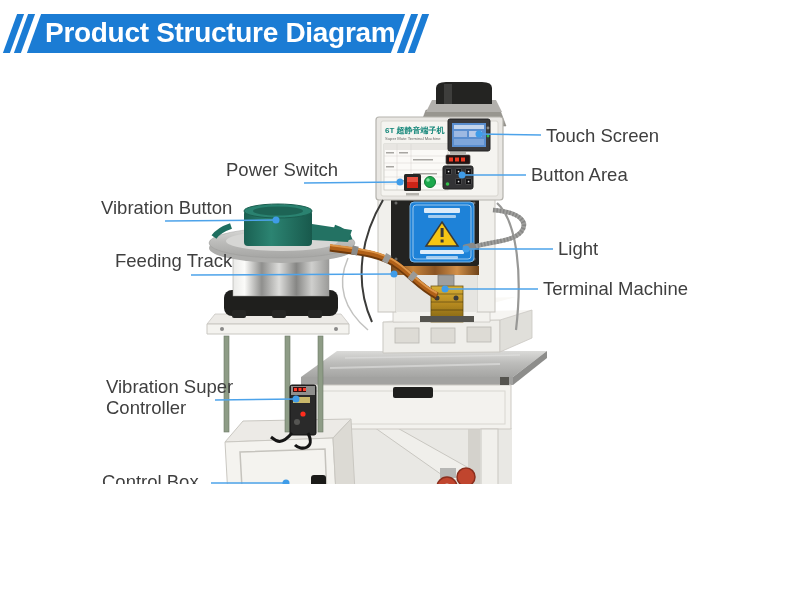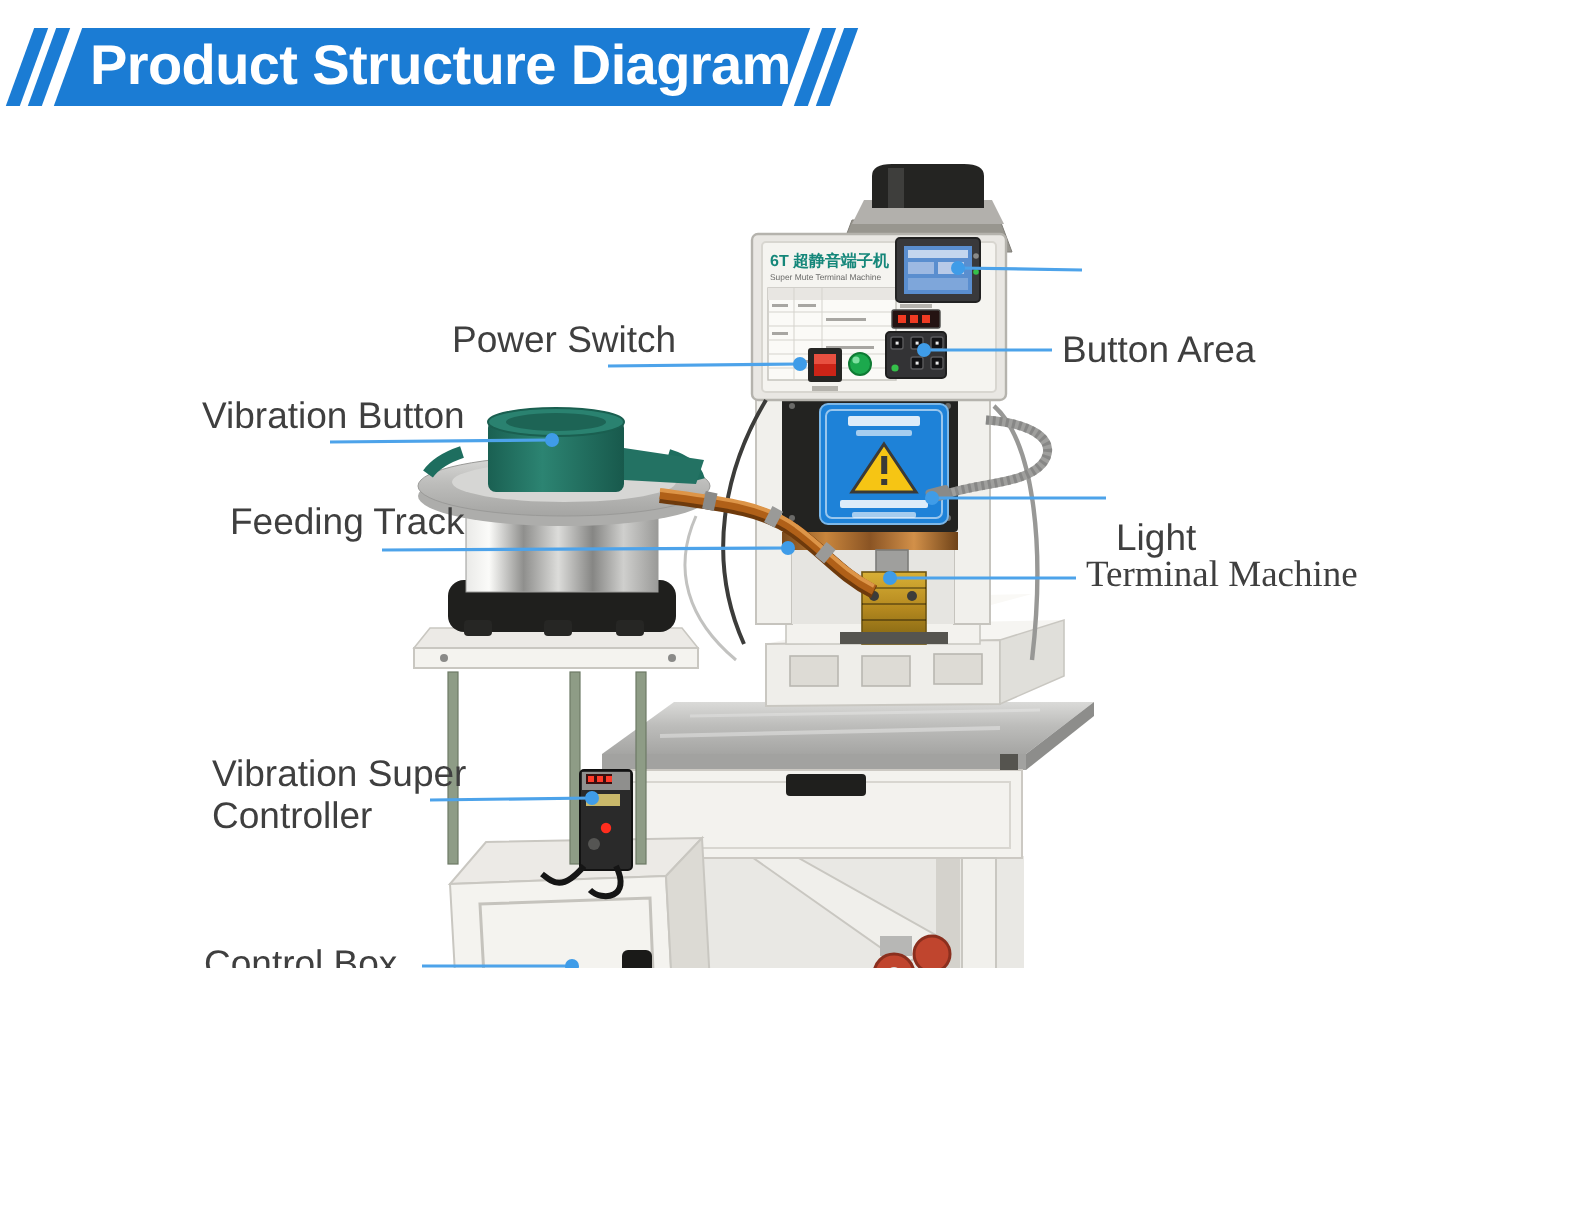--- a/index.html
+++ b/index.html
@@ -12,22 +12,22 @@
   .hdr-s1{left:10px;} .hdr-s2{left:21px;} .hdr-s3{left:404px;} .hdr-s4{left:415px;}
   .hdr-title{position:absolute;left:45px;top:17px;width:345px;color:#ffffff;
              font-size:28px;font-weight:bold;letter-spacing:-0.3px;white-space:nowrap;}
   
   .scene{position:absolute;left:0;top:0;width:790px;height:603px;}
   
   .lbl{position:absolute;color:#3f3f3f;font-size:18.5px;line-height:21px;white-space:nowrap;}
   .lbl.wrap{white-space:normal;width:140px;}
   .lbl-touch-screen{left:546px;top:125px;}
   .lbl-button-area{left:531px;top:164px;text-align:center;}
-  .lbl-light{left:558px;top:238px;margin-top:20px;}
-  .lbl-terminal-machine{left:543px;top:278px;font-family:Liberation Serif, serif;}
+  .lbl-light{left:558px;top:238px;}
+  .lbl-terminal-machine{left:543px;top:278px;}
   .lbl-power-switch{left:226px;top:159px;}
   .lbl-vibration-plate{left:101px;top:197px;}
   .lbl-feeding-track{left:115px;top:250px;text-align:right;}
   .lbl-vpc{left:106px;top:376px;}
   .lbl-control-box{left:102px;top:471px;}
 </style>
 </head>
 <body>
 
 <div class="stage">
@@ -308,20 +308,21 @@
         <circle cx="445" cy="289" r="3.5"></circle>
           <circle cx="400" cy="182" r="3.5"></circle>
           <circle cx="276" cy="220" r="3.5"></circle>
         <circle cx="394" cy="274" r="3.5"></circle>
           <circle cx="296" cy="399" r="3.5"></circle>
           <circle cx="286" cy="483" r="3.5"></circle>
       </g>
     </g>
   </svg>
 
+  <div class="lbl lbl-touch-screen">Touch Screen</div>
   <div class="lbl lbl-button-area">Button Area</div>
   <div class="lbl lbl-light">Light</div>
   <div class="lbl lbl-terminal-machine">Terminal Machine</div>
   <div class="lbl lbl-power-switch">Power Switch</div>
   <div class="lbl lbl-vibration-plate">Vibration Button</div>
   <div class="lbl lbl-feeding-track">Feeding Track</div>
   <div class="lbl wrap lbl-vpc">Vibration Super Controller</div>
   <div class="lbl lbl-control-box">Control Box</div>
 
 </div>

